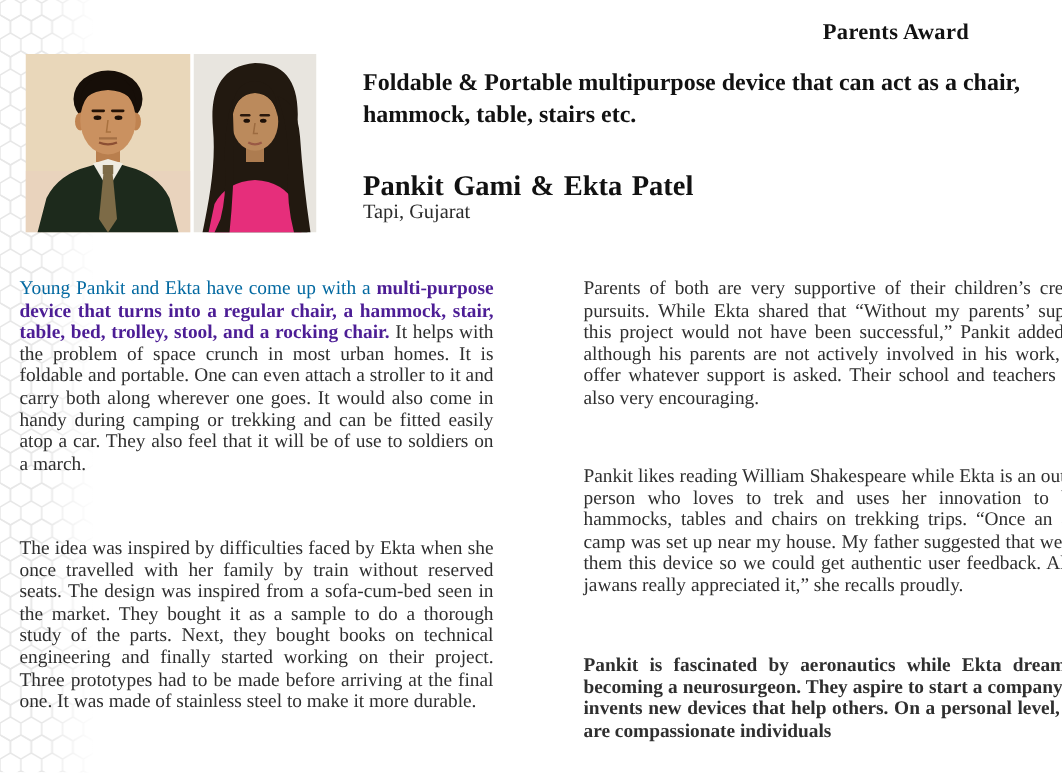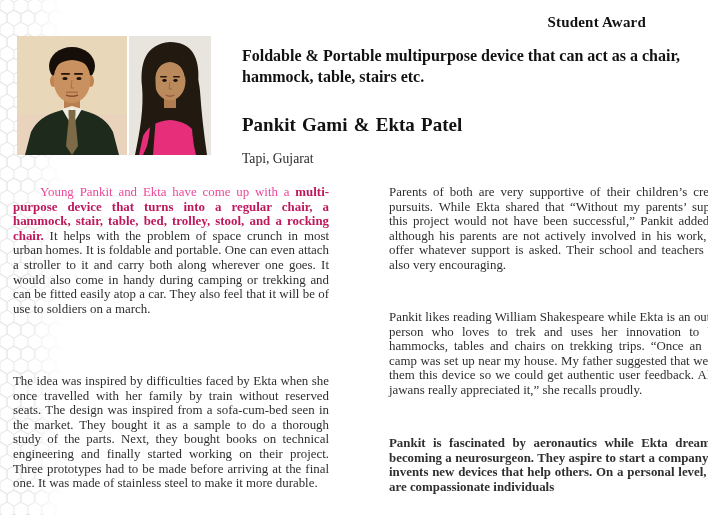--- a/index.html
+++ b/index.html
@@ -28,58 +28,58 @@
   .feature-title {
     position: absolute; left: 242px; top: 45px; width: 462px;
     font-size: 16px; font-weight: bold; line-height: 21px; color: #121212;
   }
   .authors {
     position: absolute; left: 242px; top: 117px;
     font-size: 19px; font-weight: bold; color: #121212; line-height: 16px;
     word-spacing: 1.5px;
   }
   .location {
-    position: absolute; left: 242px; top: 151px;
+    position: absolute; left: 242px; top: 133px;
     font-size: 13.6px; color: #2b2b2b; line-height: 16px;
   }
   .para {
     position: absolute; margin: 0;
     font-size: 12.9px; line-height: 14.6px;
     text-align: justify; color: #2f2f2f;
   }
   .col-left  { left: 13px;  width: 316px; }
   .col-right { left: 353px; width: 345px; margin-left: 36px; }
   #p-intro  { top: 185px; }
-  #p-left2  { top: 358px; margin-top: 16px; }
+  #p-left2  { top: 358px; }
   #p-right1 { top: 185px; }
   #p-right2 { top: 310px; }
   #p-right3 { top: 436px; font-weight: bold; }
-  .lead-text { color: #ec4899; margin-left: 27px; }
-  .emph-text { font-weight: bold; color: #be185d; margin-top: 32px; }
+  .lead-text { color: #0369a1; }
+  .emph-text { font-weight: bold; color: #4c1d95; margin-top: 32px; }
 </style>
 </head>
 <body>
 
 <div class="page">
 
   <svg class="hex-svg" width="62" height="515" aria-hidden="true">
     <defs>
       <pattern id="hexes" width="13.9" height="24" patternUnits="userSpaceOnUse">
         <g fill="none" stroke="#e7e7e7" stroke-width="1">
           <polygon points="6.95,-2 13.9,2 13.9,10 6.95,14 0,10 0,2"></polygon>
           <polygon points="0,10 6.95,14 6.95,22 0,26 -6.95,22 -6.95,14"></polygon>
           <polygon points="13.9,10 20.85,14 20.85,22 13.9,26 6.95,22 6.95,14"></polygon>
         </g>
       </pattern>
     </defs>
     <rect width="62" height="515" fill="url(#hexes)"></rect>
   </svg>
   <div class="hex-fade"></div>
 
-  <div class="award-label">Student Award</div>
+  <div class="award-label">Parents Award</div>
 
   <div class="photos">
     <svg class="photo" width="110" height="119" viewBox="0 0 110 119" role="img">
       <g>
         <rect width="110" height="119" fill="#e9d7ba"></rect>
         <rect y="78" width="110" height="41" fill="#e8cfc0" opacity="0.45"></rect>
       </g>
       <g>
         <ellipse cx="55" cy="30" rx="23" ry="19" fill="#160e08"></ellipse>
         <rect x="47" y="56" width="16" height="16" fill="#b97f4e"></rect>

